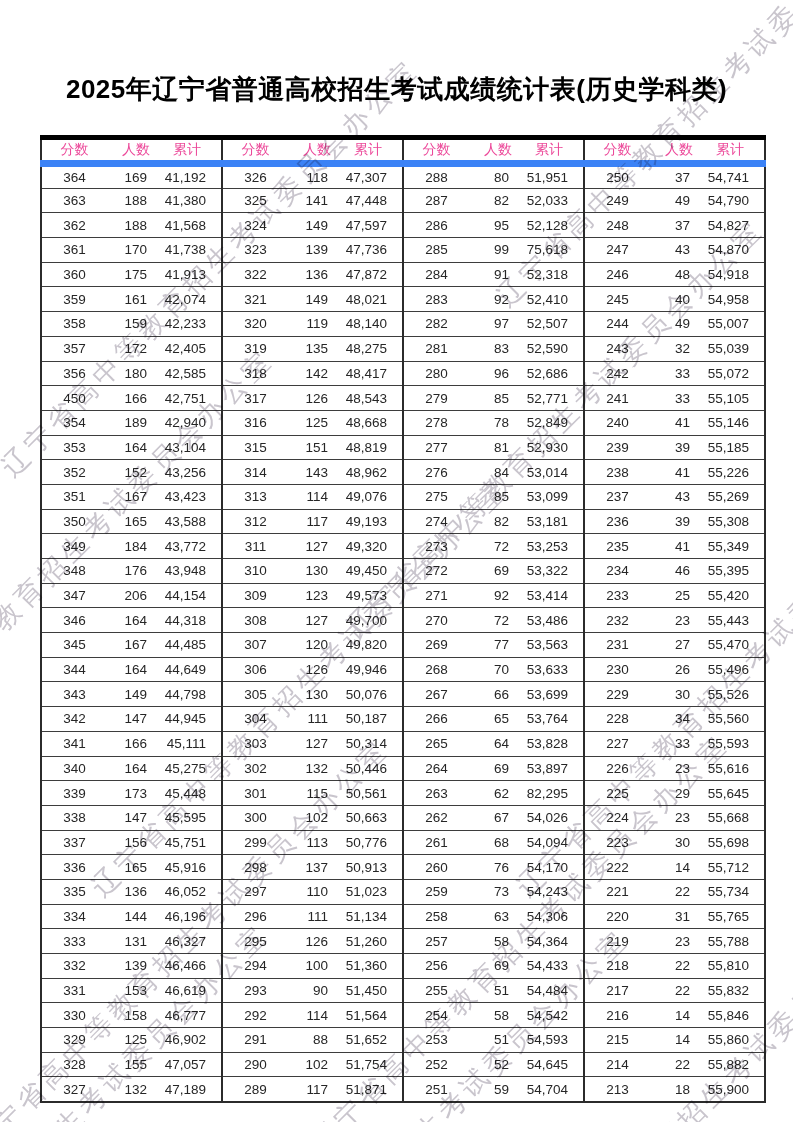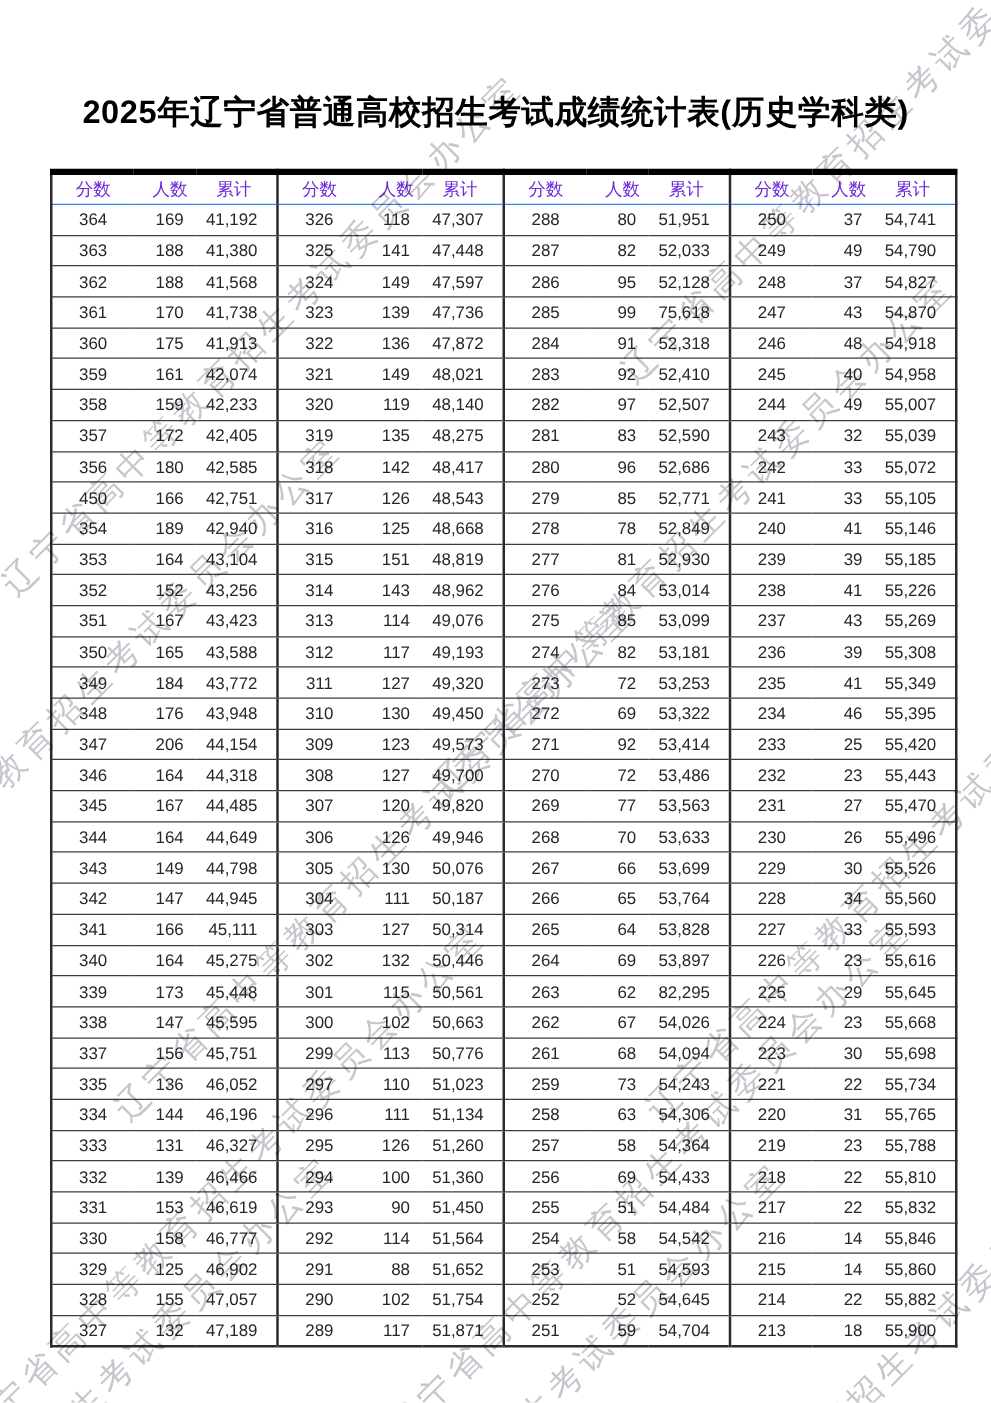--- a/index.html
+++ b/index.html
@@ -16,22 +16,22 @@
   table.score-table {
     position:absolute; left:40px; top:92px; width:723px;
     border-collapse:collapse; table-layout:fixed;
     border-top:5px solid #000;
     border-left:2px solid #2b2b2b; border-right:2px solid #2b2b2b;
     border-bottom:2px solid #2b2b2b;
   }
   thead tr { height:26px; }
   tbody tr { height:24.7px;padding-left:44px; }
   th {
-    font-size:14px; font-weight:normal; color:#6d28d9; padding:0;
-    border-bottom:1px solid #3b82f6;
+    font-size:14px; font-weight:normal; color:#ec4899; padding:0;
+    border-bottom:7px solid #3b82f6;
   }
   td {
     font-size:13.5px; color:#262626; padding:0;
     border-bottom:1px solid #3d3d3d;
   }
   .gsep { border-left:2px solid #2b2b2b; }
   .col-score { text-align:center; }
   .col-count { text-align:right; padding-right:10px; }
   .col-cum   { text-align:right; padding-right:15px; }
   th.col-count { padding-right:7px; }
@@ -479,20 +479,34 @@
           <td class="col-count">113</td>
           <td class="col-cum">50,776</td>
           <td class="col-score gsep">261</td>
           <td class="col-count">68</td>
           <td class="col-cum">54,094</td>
           <td class="col-score gsep">223</td>
           <td class="col-count">30</td>
           <td class="col-cum">55,698</td>
         </tr>
         <tr>
+          <td class="col-score">336</td>
+          <td class="col-count">165</td>
+          <td class="col-cum">45,916</td>
+          <td class="col-score gsep">298</td>
+          <td class="col-count">137</td>
+          <td class="col-cum">50,913</td>
+          <td class="col-score gsep">260</td>
+          <td class="col-count">76</td>
+          <td class="col-cum">54,170</td>
+          <td class="col-score gsep">222</td>
+          <td class="col-count">14</td>
+          <td class="col-cum">55,712</td>
+        </tr>
+        <tr>
           <td class="col-score">335</td>
           <td class="col-count">136</td>
           <td class="col-cum">46,052</td>
           <td class="col-score gsep">297</td>
           <td class="col-count">110</td>
           <td class="col-cum">51,023</td>
           <td class="col-score gsep">259</td>
           <td class="col-count">73</td>
           <td class="col-cum">54,243</td>
           <td class="col-score gsep">221</td>

